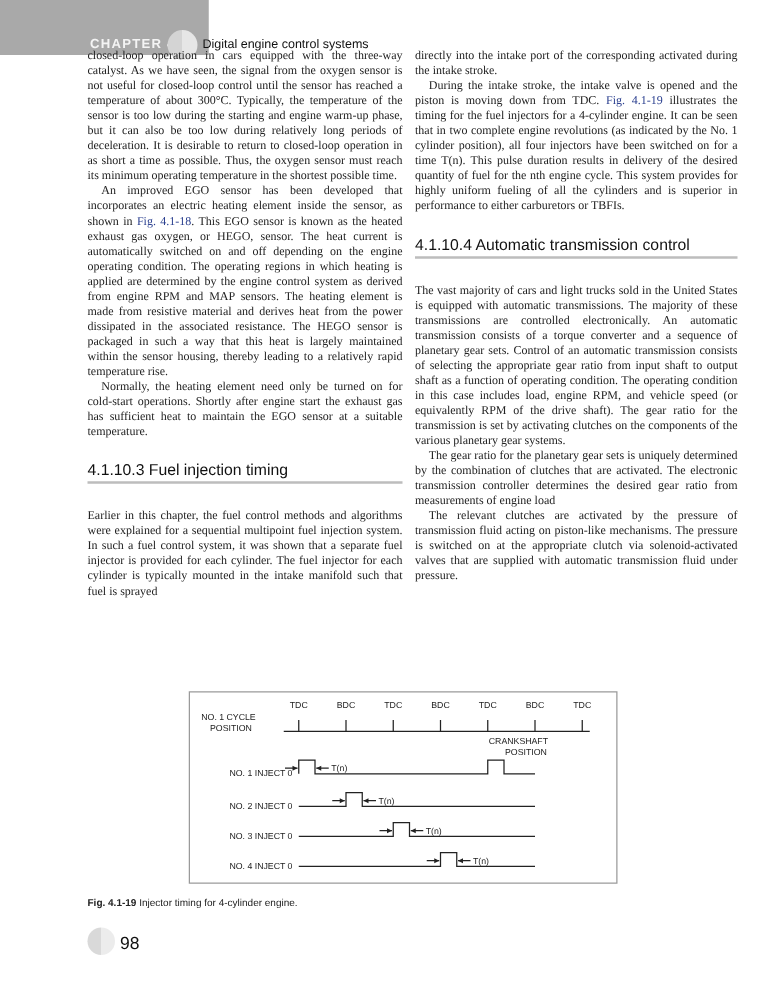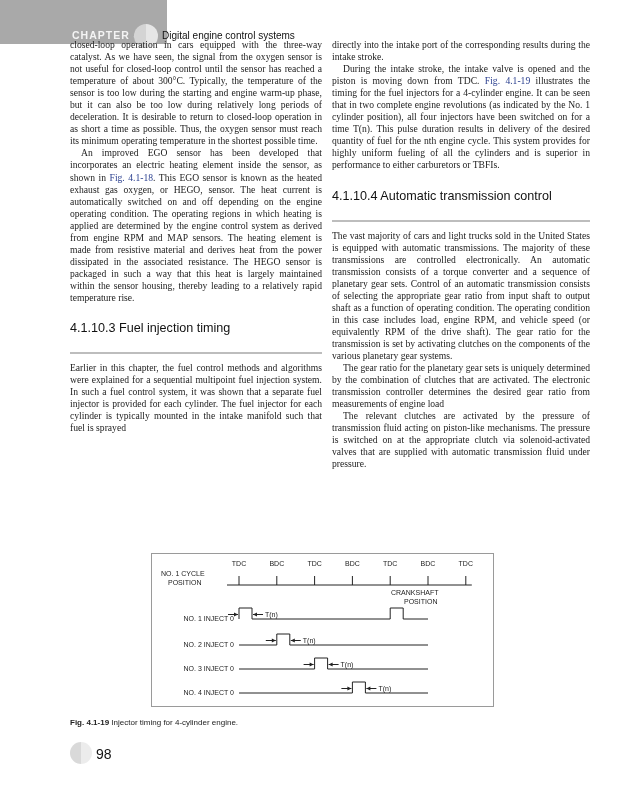--- a/index.html
+++ b/index.html
@@ -8,47 +8,48 @@
   .hdr-chapter { position: absolute; left: 72px; top: 29px; font-family: "Liberation Sans", sans-serif; font-size: 10.5px; font-weight: bold; letter-spacing: 1px; color: #f4f4f4; }
   .hdr-circle { position: absolute; left: 134px; top: 24px; width: 24px; height: 24px; border-radius: 50%; background: linear-gradient(to right, #d4d4d4 50%, #e6e6e6 50%); }
   .hdr-title { position: absolute; left: 162px; top: 30px; font-family: "Liberation Sans", sans-serif; font-size: 10px; color: #111; text-align: right; }
 
   .col { position: absolute; top: 39px; font-size: 9.6px; line-height: 12.05px; text-align: justify; hyphens: auto; }
   .col-left { left: 70px; width: 252px; }
   .col-right { left: 332px; width: 258px; }
   .col p { margin: 0; }
   .col p.ind { text-indent: 11px; }
   .ref { color: #2a3f8f; }
-  .sec { font-family: "Liberation Sans", sans-serif; font-size: 12.6px; color: #111; margin: 18px 0 8px 0; padding-bottom: 18px; border-bottom: 2px solid #bdbdbd; text-align: left; }
+  .sec { font-family: "Liberation Sans", sans-serif; font-size: 12.6px; color: #111; margin: 18px 0 20px 0; padding-bottom: 3px; border-bottom: 2px solid #bdbdbd; text-align: left; }
 
   .fig-box { position: absolute; left: 151px; top: 553px; width: 343px; height: 154px; border: 1px solid #9a9a9a; box-sizing: border-box; background: #fff; }
   .fig-svg { position: absolute; left: 151px; top: 553px; }
   .fig-svg text { font-family: "Liberation Sans", sans-serif; font-size: 7px; fill: #222; }
   .caption { position: absolute; left: 70px; top: 718px; font-family: "Liberation Sans", sans-serif; font-size: 8px; color: #222; }
   .caption b { font-weight: bold; }
   .pg-circle { position: absolute; left: 70px; top: 742px; width: 22px; height: 22px; border-radius: 50%; background: linear-gradient(to right, #d9d9d9 50%, #ececec 50%); }
   .pg-num { position: absolute; left: 96px; top: 746px; font-family: "Liberation Sans", sans-serif; font-size: 14px; color: #111; }
 </style>
 </head>
 <body>
 
 <div class="hdr-block"></div>
 <div class="hdr-chapter">CHAPTER 4.1</div>
 <div class="hdr-circle"></div>
 <div class="hdr-title">Digital engine control systems</div>
 
 <div class="col col-left">
   <p>closed-loop operation in cars equipped with the three-way catalyst. As we have seen, the signal from the oxygen sensor is not useful for closed-loop control until the sensor has reached a temperature of about 300°C. Typically, the temperature of the sensor is too low during the starting and engine warm-up phase, but it can also be too low during relatively long periods of deceleration. It is desirable to return to closed-loop operation in as short a time as possible. Thus, the oxygen sensor must reach its minimum operating temperature in the shortest possible time.</p>
   <p class="ind"><span>An improved EGO sensor has been developed that incorporates an electric heating element inside the sensor, as shown in </span><span class="ref">Fig. 4.1-18</span><span>. This EGO sensor is known as the heated exhaust gas oxygen, or HEGO, sensor. The heat current is automatically switched on and off depending on the engine operating condition. The operating regions in which heating is applied are determined by the engine control system as derived from engine RPM and MAP sensors. The heating element is made from resistive material and derives heat from the power dissipated in the associated resistance. The HEGO sensor is packaged in such a way that this heat is largely maintained within the sensor housing, thereby leading to a relatively rapid temperature rise.</span></p>
+  <p class="ind">Normally, the heating element need only be turned on for cold-start operations. Shortly after engine start the exhaust gas has sufficient heat to maintain the EGO sensor at a suitable temperature.</p>
   <div class="sec">4.1.10.3  Fuel injection timing</div>
   <p>Earlier in this chapter, the fuel control methods and algorithms were explained for a sequential multipoint fuel injection system. In such a fuel control system, it was shown that a separate fuel injector is provided for each cylinder. The fuel injector for each cylinder is typically mounted in the intake manifold such that fuel is sprayed</p>
 </div>
 
 <div class="col col-right">
-  <p>directly into the intake port of the corresponding results during the intake stroke.</p>
+  <p>directly into the intake port of the corresponding activated during the intake stroke.</p>
   <p class="ind"><span>During the intake stroke, the intake valve is opened and the piston is moving down from TDC. </span><span class="ref">Fig. 4.1-19</span><span> illustrates the timing for the fuel injectors for a 4-cylinder engine. It can be seen that in two complete engine revolutions (as indicated by the No. 1 cylinder position), all four injectors have been switched on for a time T(n). This pulse duration results in delivery of the desired quantity of fuel for the nth engine cycle. This system provides for highly uniform fueling of all the cylinders and is superior in performance to either carburetors or TBFIs.</span></p>
   <div class="sec">4.1.10.4  Automatic transmission control</div>
   <p>The vast majority of cars and light trucks sold in the United States is equipped with automatic transmissions. The majority of these transmissions are controlled electronically. An automatic transmission consists of a torque converter and a sequence of planetary gear sets. Control of an automatic transmission consists of selecting the appropriate gear ratio from input shaft to output shaft as a function of operating condition. The operating condition in this case includes load, engine RPM, and vehicle speed (or equivalently RPM of the drive shaft). The gear ratio for the transmission is set by activating clutches on the components of the various planetary gear systems.</p>
   <p class="ind">The gear ratio for the planetary gear sets is uniquely determined by the combination of clutches that are activated. The electronic transmission controller determines the desired gear ratio from measurements of engine load</p>
   <p class="ind">The relevant clutches are activated by the pressure of transmission fluid acting on piston-like mechanisms. The pressure is switched on at the appropriate clutch via solenoid-activated valves that are supplied with automatic transmission fluid under pressure.</p>
 </div>
 
 <div class="fig-box"></div>
 <svg class="fig-svg" id="fig-svg" width="343" height="154">
   <text x="10" y="23">NO. 1 CYCLE</text>

